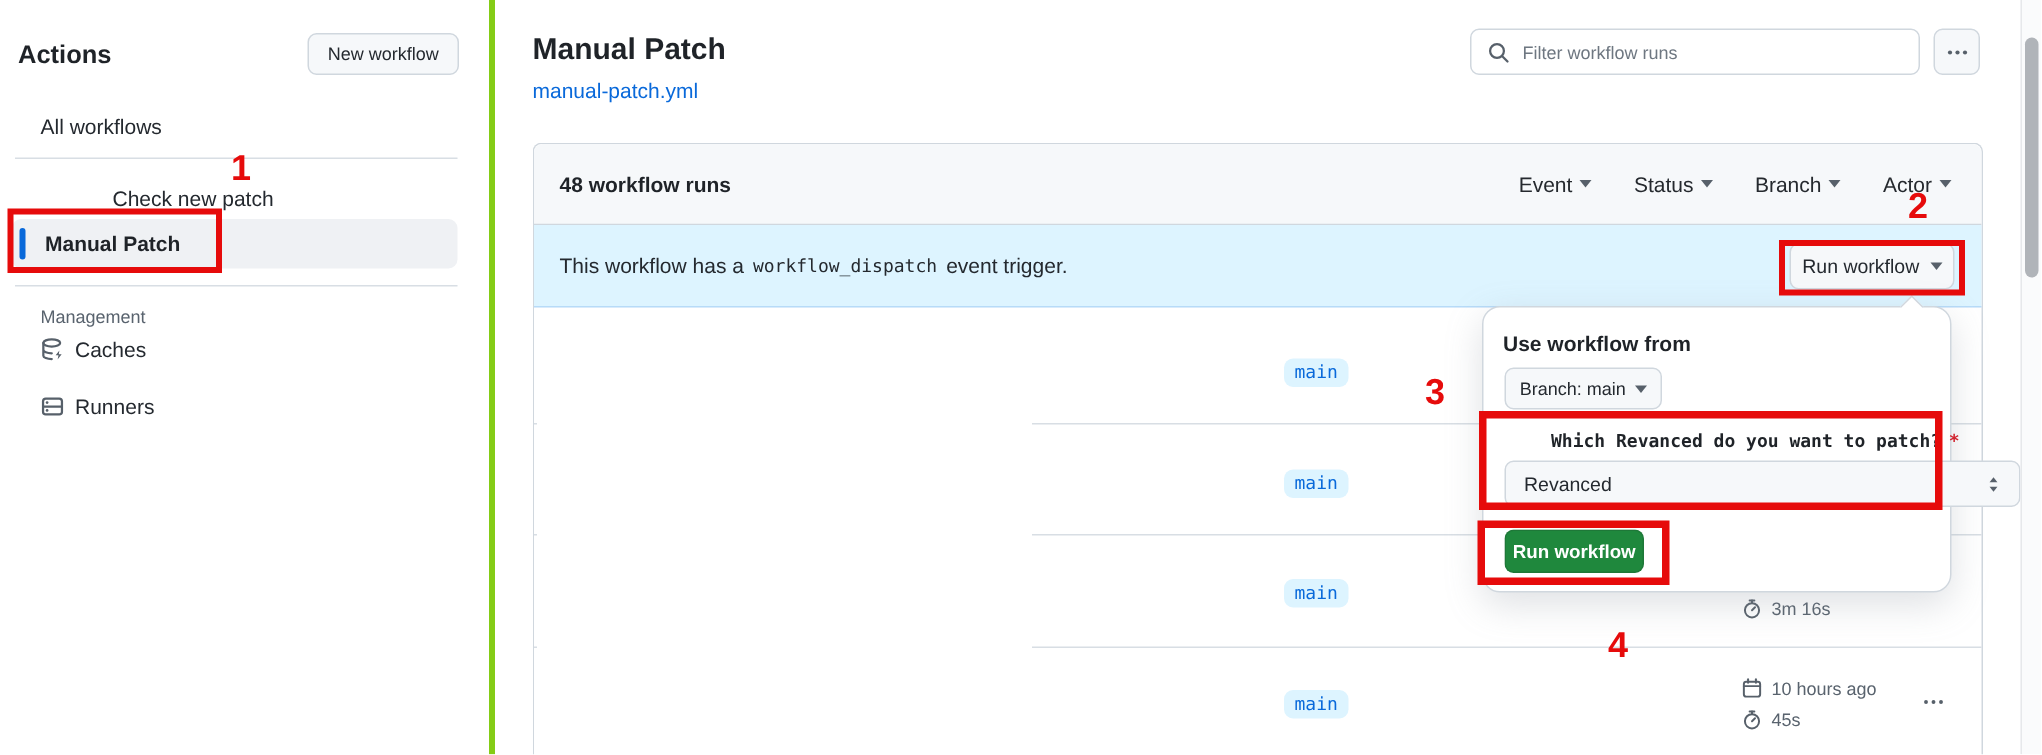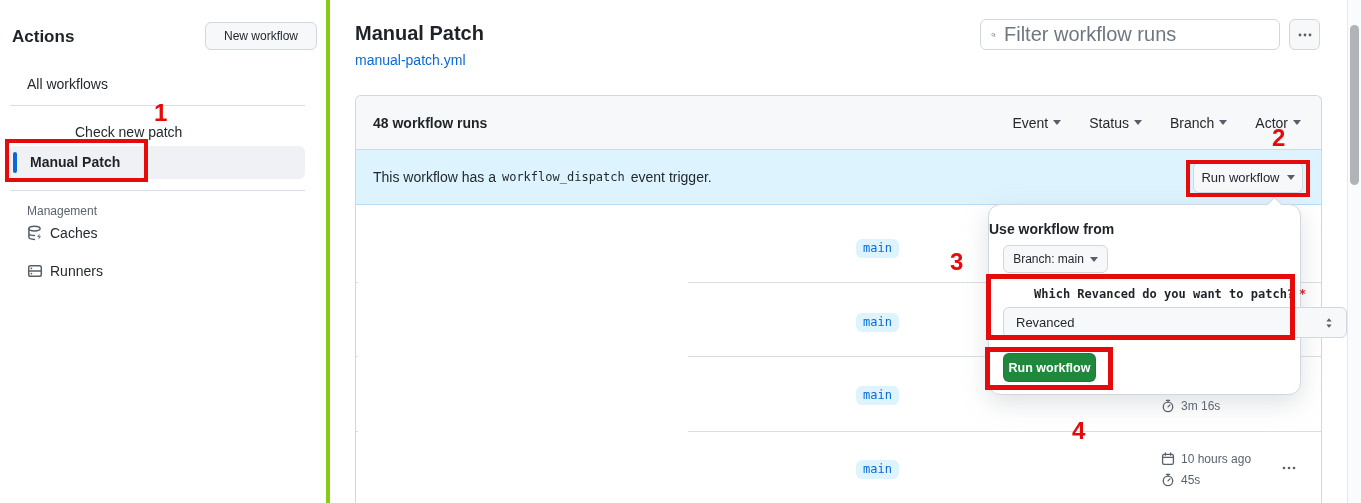--- a/index.html
+++ b/index.html
@@ -13,35 +13,35 @@
   
   .tab-indicator { position:absolute; left:222px; top:0; width:88px; height:3px; background:#fd8c73; border-radius:0 0 2px 2px; }
 
   
   .sidebar { position:absolute; left:0; top:0; width:330px; height:503px; background:#fff; border-right:4px solid #84cc16; }
   .sidebar-title { position:absolute; left:12px; top:27px; font-size:17px; font-weight:700; color:#1f2328; }
   .btn-secondary {
     background:#f6f8fa; border:1px solid #d0d7de; border-radius:6px; color:#24292f;
     font-size:12px; font-family:"Liberation Sans",sans-serif; display:flex; align-items:center; justify-content:center; cursor:pointer;
   }
-  .new-workflow { position:absolute; left:205px; top:22px; width:112px; height:28px; }
+  .new-workflow { position:absolute; left:205px; top:22px; width:101px; height:28px; }
   .side-item { position:absolute; left:27px; font-size:14px; color:#24292f; cursor:pointer; }
   .side-divider { position:absolute; left:10px; width:295px; height:1px; background:#d8dee4; }
   .selected-row { position:absolute; left:8px; top:146px; width:297px; height:33px; background:#eff1f4; border-radius:6px; cursor:pointer; }
   .selected-bar { position:absolute; left:13px; top:152px; width:4px; height:21px; background:#0969da; border-radius:2px; }
   .selected-label { position:absolute; left:30px; top:154px; font-size:14px; font-weight:700; color:#1f2328; }
   .mgmt-heading { position:absolute; left:27px; top:204px; font-size:12px; color:#59636e; font-weight:500; }
   .mgmt-item { position:absolute; display:flex; align-items:center; gap:7px; font-size:14px; color:#24292f; cursor:pointer; }
   .mgmt-item svg { flex:none; }
 
   
   .page-title { position:absolute; left:355px; top:22px; font-size:20px; font-weight:600; color:#1f2328; }
   .file-link { position:absolute; left:355px; top:52px; font-size:14px; color:#0969da; text-decoration:none; cursor:pointer; }
   .search-box { position:absolute; left:980px; top:19px; width:300px; height:31px; border:1px solid #d0d7de; border-radius:6px; background:#fff; display:flex; align-items:center; padding:0 10px; gap:8px; }
-  .search-box input { border:none; outline:none; flex:1; font-size:20px; font-family:"Liberation Sans",sans-serif; color:#24292f; background:transparent; }
+  .search-box input { border:none; outline:none; flex:1; font-size:12px; font-family:"Liberation Sans",sans-serif; color:#24292f; background:transparent; }
   .search-box input::placeholder { color:#6e7781; }
   .kebab-btn { position:absolute; left:1289px; top:19px; width:31px; height:31px; border:1px solid #d0d7de; border-radius:6px; background:#f6f8fa; display:flex; align-items:center; justify-content:center; cursor:pointer; }
 
   
   .runs-table { position:absolute; left:355px; top:95px; width:967px; height:409px; border:1px solid #d0d7de; border-bottom:none; border-radius:6px 6px 0 0; background:#fff; z-index:1; }
   .runs-header { height:54px; background:#f6f8fa; border-bottom:1px solid #d0d7de; border-radius:6px 6px 0 0; display:flex; align-items:center; justify-content:space-between; padding:0 20px 0 17px; }
   .runs-count { font-size:14px; font-weight:700; color:#1f2328; }
   .filters { display:flex; gap:28px; }
   .filter { display:flex; align-items:center; gap:5px; font-size:14px; color:#25292e; cursor:pointer; }
   .caret-down { width:0; height:0; border-left:4px solid transparent; border-right:4px solid transparent; border-top:5px solid #57606a; display:inline-block; }
@@ -54,21 +54,21 @@
   .branch-badge { position:absolute; left:500px; font-family:"DejaVu Sans Mono", monospace; font-size:12px; color:#0969da; background:#ddf4ff; padding:2px 7px 3px; border-radius:6px; cursor:pointer; }
   .row-meta { position:absolute; left:805px; display:flex; align-items:center; gap:6px; font-size:12px; color:#59636e; }
   .row-kebab { position:absolute; left:925px; top:28px; cursor:pointer; }
 
   
   .redaction { position:absolute; left:358px; top:206px; width:330px; height:296px; background:#fff; z-index:2; }
 
   
   .run-dialog { position:absolute; left:988px; top:204px; width:313px; height:191px; background:#fff; border:1px solid #d0d7de; border-radius:12px; box-shadow:0 8px 24px rgba(140,149,159,0.28); z-index:5; }
   .dialog-notch { position:absolute; top:-6px; right:20px; width:11px; height:11px; background:#fff; border-top:1px solid #d0d7de; border-left:1px solid #d0d7de; transform:rotate(45deg); }
-  .dialog-heading { position:absolute; left:0; top:16px; font-size:14px; font-weight:700; color:#1f2328; }
+  .dialog-heading { position:absolute; left:13px; top:16px; font-size:14px; font-weight:700; color:#1f2328; }
   .branch-selector { position:absolute; left:14px; top:40px; width:105px; height:28px; font-size:12px; gap:6px; }
   .dialog-input-label { position:absolute; left:14px; top:82px; font-family:"DejaVu Sans Mono", monospace; font-size:12px; font-weight:700; color:#1f2328; white-space:nowrap;margin-left:31px; }
   .required-mark { color:#d1242f; margin-left:5px; }
   .dialog-select { position:absolute; left:14px; top:102px; width:344px; height:31px; background:#f6f8fa; border:1px solid #d0d7de; border-radius:6px; display:flex; align-items:center; justify-content:space-between; padding:0 10px 0 12px; font-size:13px; color:#24292f; cursor:pointer; }
   .run-btn-green { position:absolute; left:14px; top:148px; width:93px; height:29px; background:#1f883d; border:1px solid rgba(27,31,36,0.15); border-radius:6px; color:#fff; font-size:12.5px; font-weight:700; display:flex; align-items:center; justify-content:center; cursor:pointer; }
 
   
   .anno-box { position:absolute; border-style:solid; border-color:#e60b0b; z-index:10; pointer-events:none; }
   .anno-num { position:absolute; color:#e60b0b; font-size:24px; font-weight:700; z-index:10; pointer-events:none; font-family:"Liberation Sans",sans-serif; }
   #box1 { left:5px; top:139px; width:143px; height:43px; border-width:4px; }

